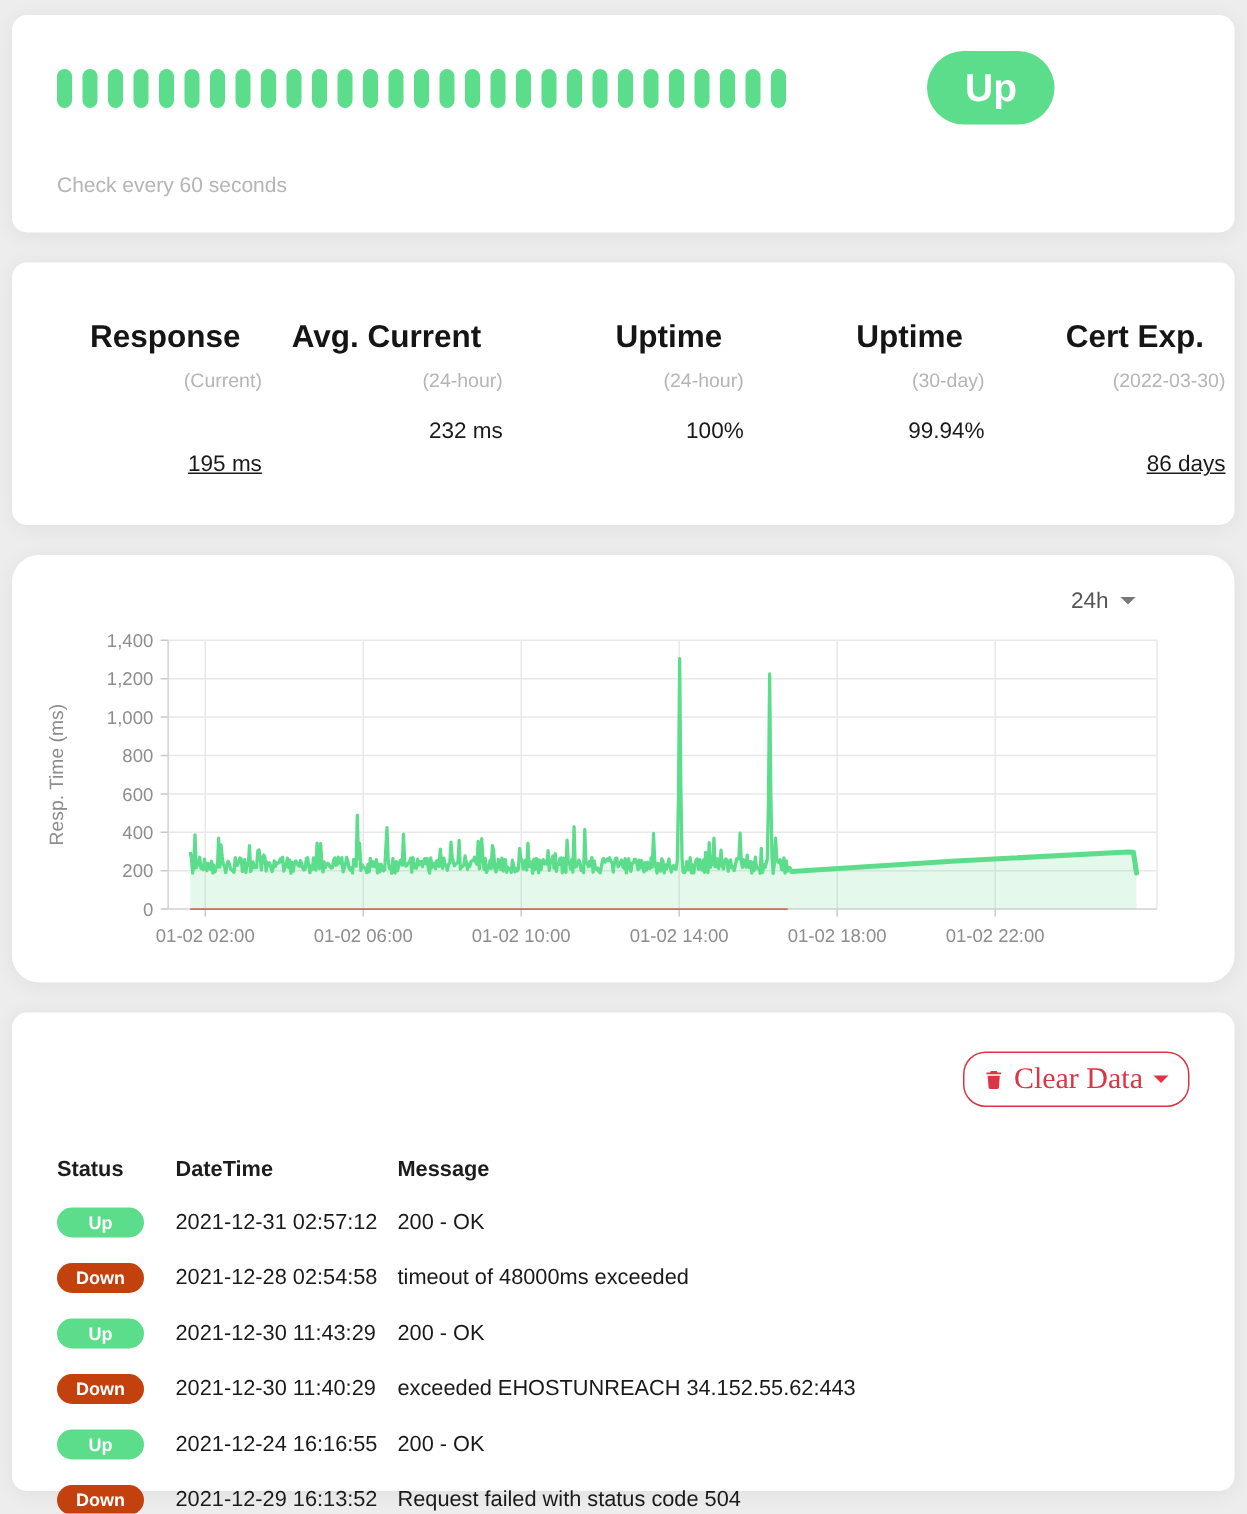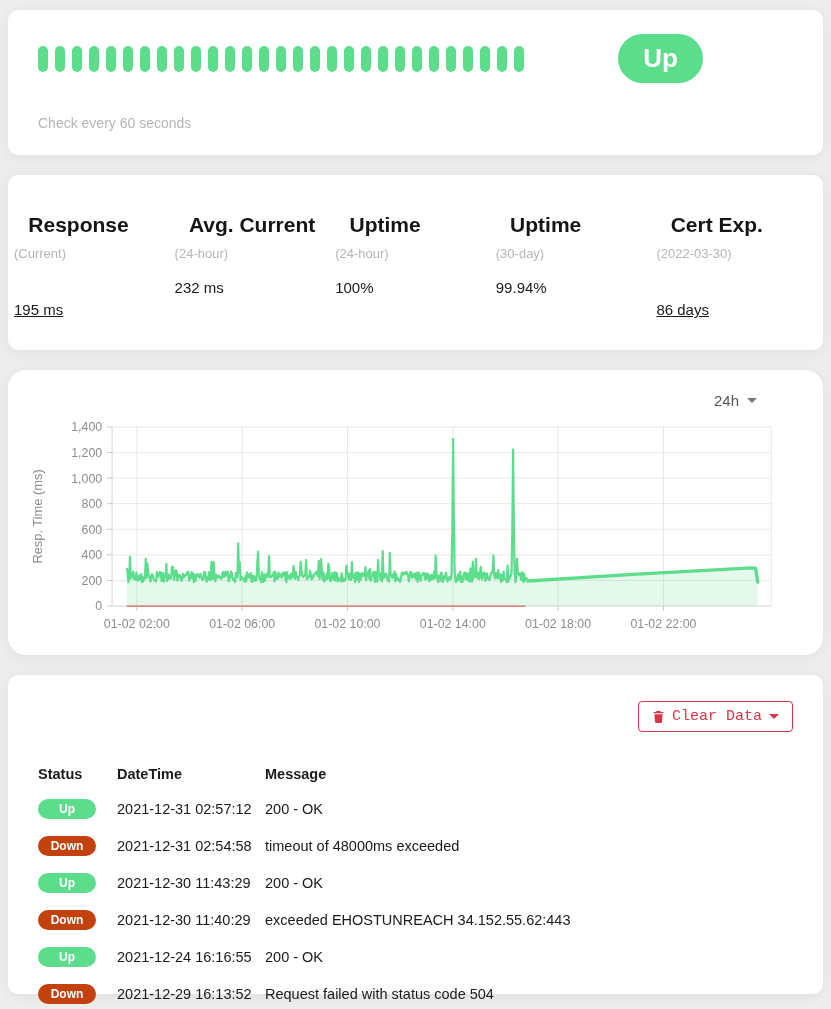--- a/index.html
+++ b/index.html
@@ -25,21 +25,21 @@
     margin-right:7px; background:#5cdd8b;
   }
   .status-pill {
     font-weight:bold; font-size:26px; color:#fff;
     background:#5cdd8b; border-radius:26px;
     padding:9px 25px; margin-right:90px;
   }
   .check-note { margin-top:32px; font-size:14px; color:#b5b5b5; }
   
   .card-stats { display:flex; padding:36px 6px 32px 6px; }
-  .stat-col { flex:1; text-align:left; }
+  .stat-col { flex:1; text-align:right; }
   .stat-title {
     font-size:21px; font-weight:bold; color:#151515;
     line-height:1.35; max-width:132px; margin:0 auto;
   }
   .stat-sub { font-size:13px; color:#b5b5b5; margin-top:7px; }
   .stat-val { font-size:15px; color:#1a1a1a; margin-top:18px; }
   .stat-val.u { text-decoration:underline;margin-top:40px; }
   
   .card-chart { padding:20px 18px 14px 14px;border-radius:18px; }
   .chart-toolbar { display:flex; justify-content:flex-end; padding-right:44px; }
@@ -52,22 +52,22 @@
     border-right:5px solid transparent; border-top:5px solid #777;
     display:inline-block;
   }
   #chart-svg { display:block; width:100%; margin-top:4px; }
   
   .card-events { padding:26px 30px 10px 30px; height:319px; }
   .events-toolbar { display:flex; justify-content:flex-end; }
   .clear-btn {
     display:inline-flex; align-items:center; gap:7px;
     background:#fff; border:1px solid #dc3545; color:#dc3545;
-    border-radius:4px; padding:6px 13px; font-size:15px;
-    font-family:Liberation Mono, monospace; cursor:pointer;
+    border-radius:15px; padding:6px 13px; font-size:20px;
+    font-family:Liberation Serif, serif; cursor:pointer;
   }
   .clear-btn .caret-down { border-top-color:#dc3545; }
   .events-table { margin-top:26px; }
   .ev-header, .ev-row {
     display:grid; grid-template-columns:79px 148px 1fr;
     align-items:center;
   }
   .ev-header { font-weight:bold; font-size:14.5px; color:#1c1c1c; height:32px; }
   .ev-row { height:37px; font-size:14.5px; color:#1a1a1a; }
   .badge {
@@ -228,21 +228,21 @@
         <div>Message</div>
       </div>
     <div>
         <div class="ev-row">
           <div><span class="badge up">Up</span></div>
           <div>2021-12-31 02:57:12</div>
           <div>200 - OK</div>
         </div>
         <div class="ev-row">
           <div><span class="badge down">Down</span></div>
-          <div>2021-12-31 02:54:58</div>
+          <div>2021-12-28 02:54:58</div>
           <div>timeout of 48000ms exceeded</div>
         </div>
         <div class="ev-row">
           <div><span class="badge up">Up</span></div>
           <div>2021-12-30 11:43:29</div>
           <div>200 - OK</div>
         </div>
         <div class="ev-row">
           <div><span class="badge down">Down</span></div>
           <div>2021-12-30 11:40:29</div>

